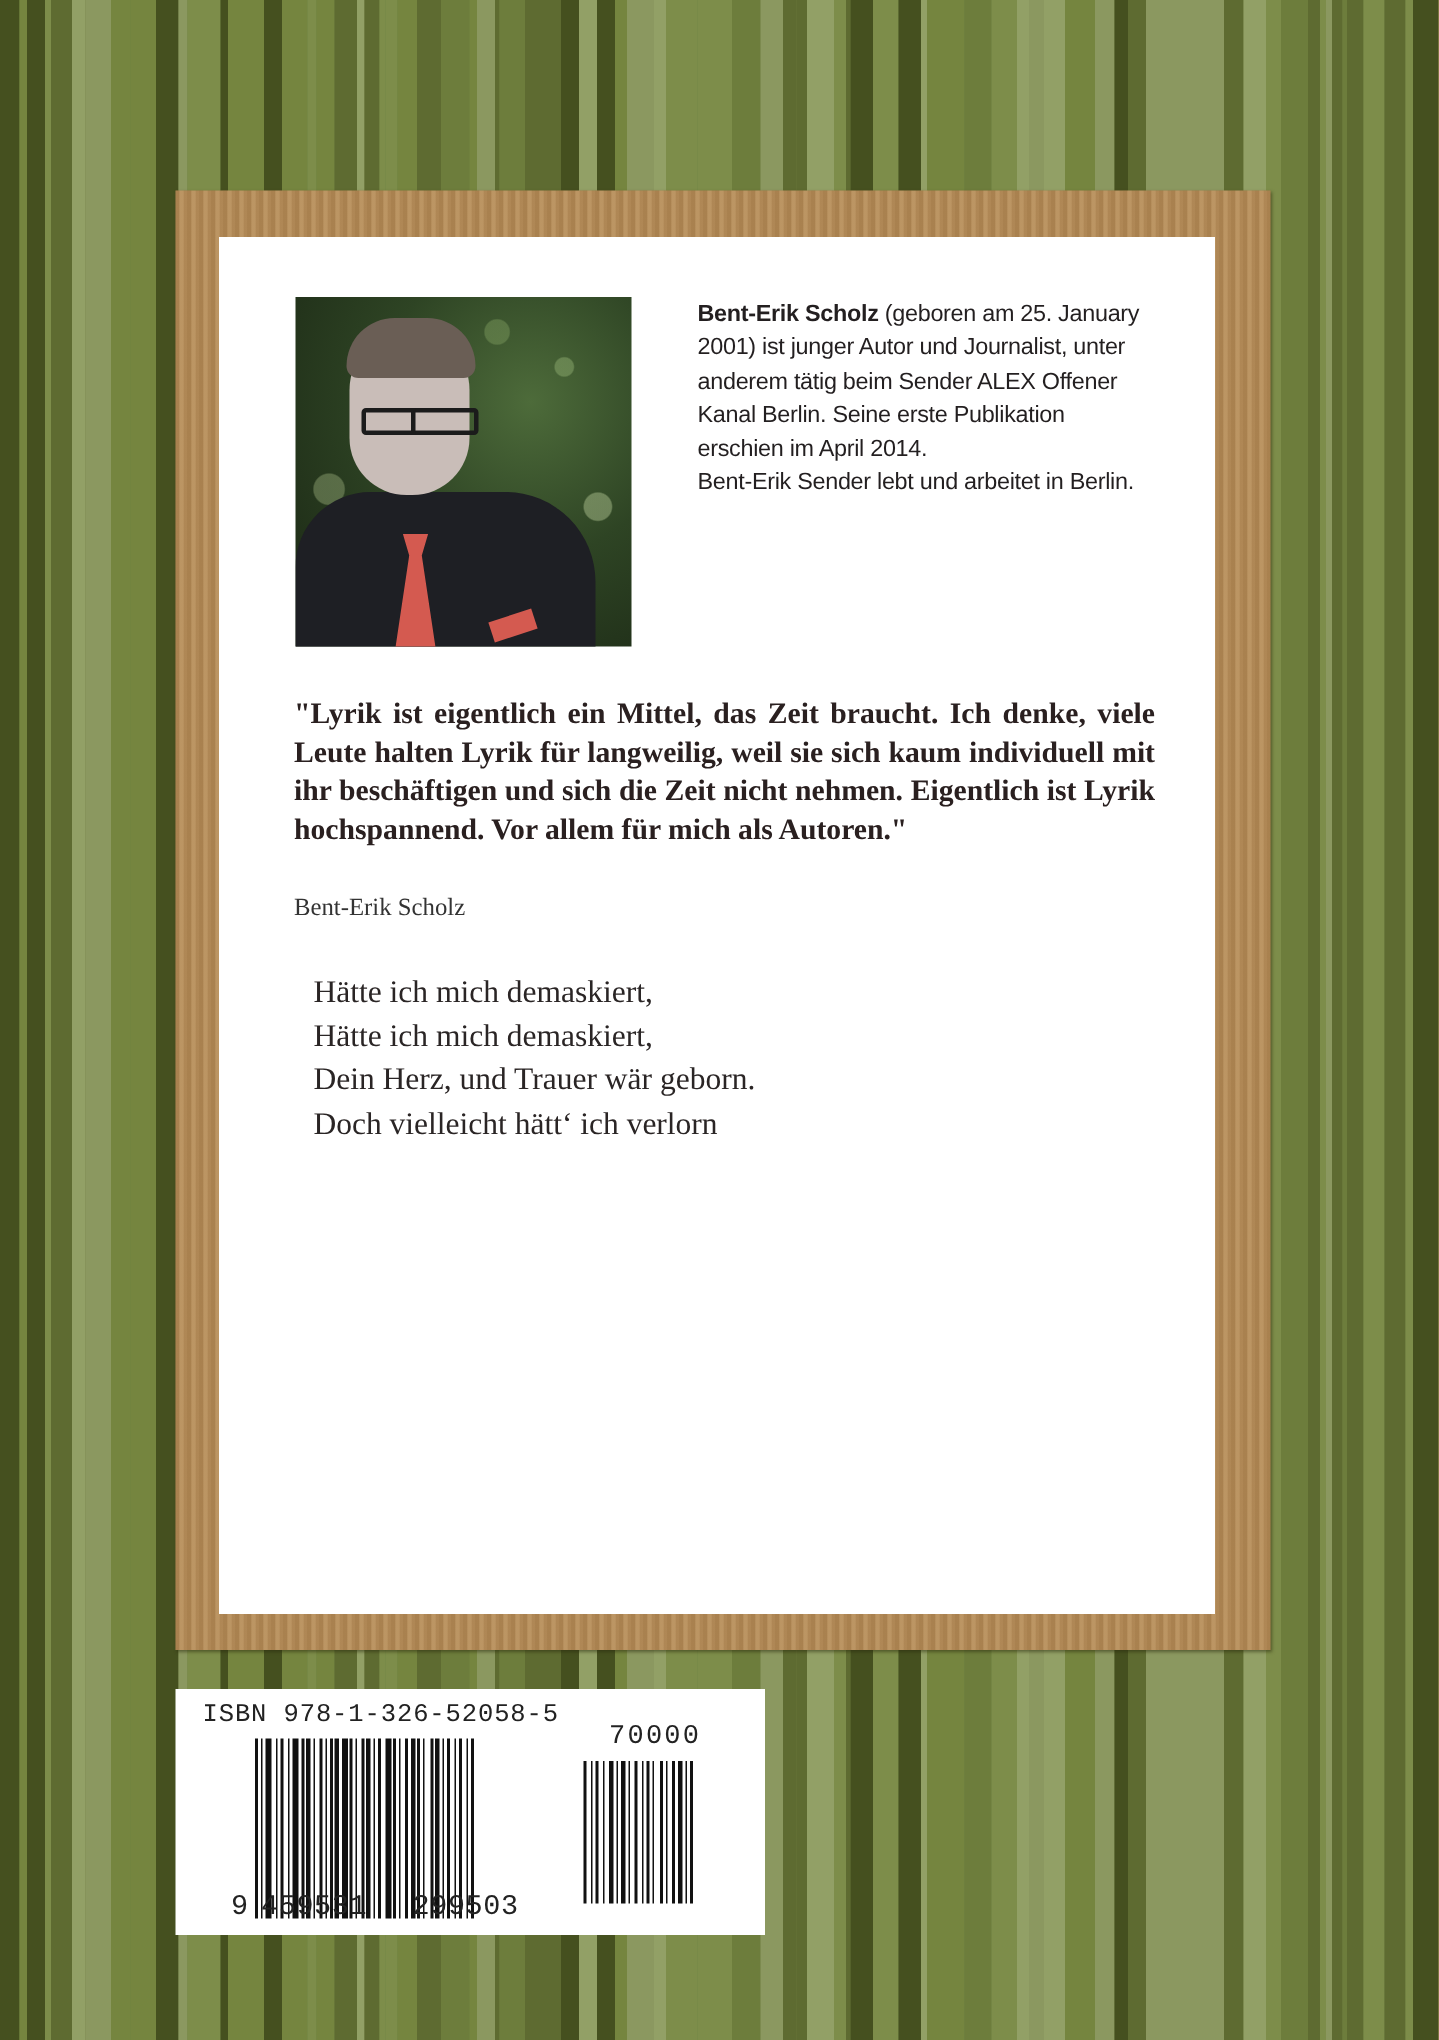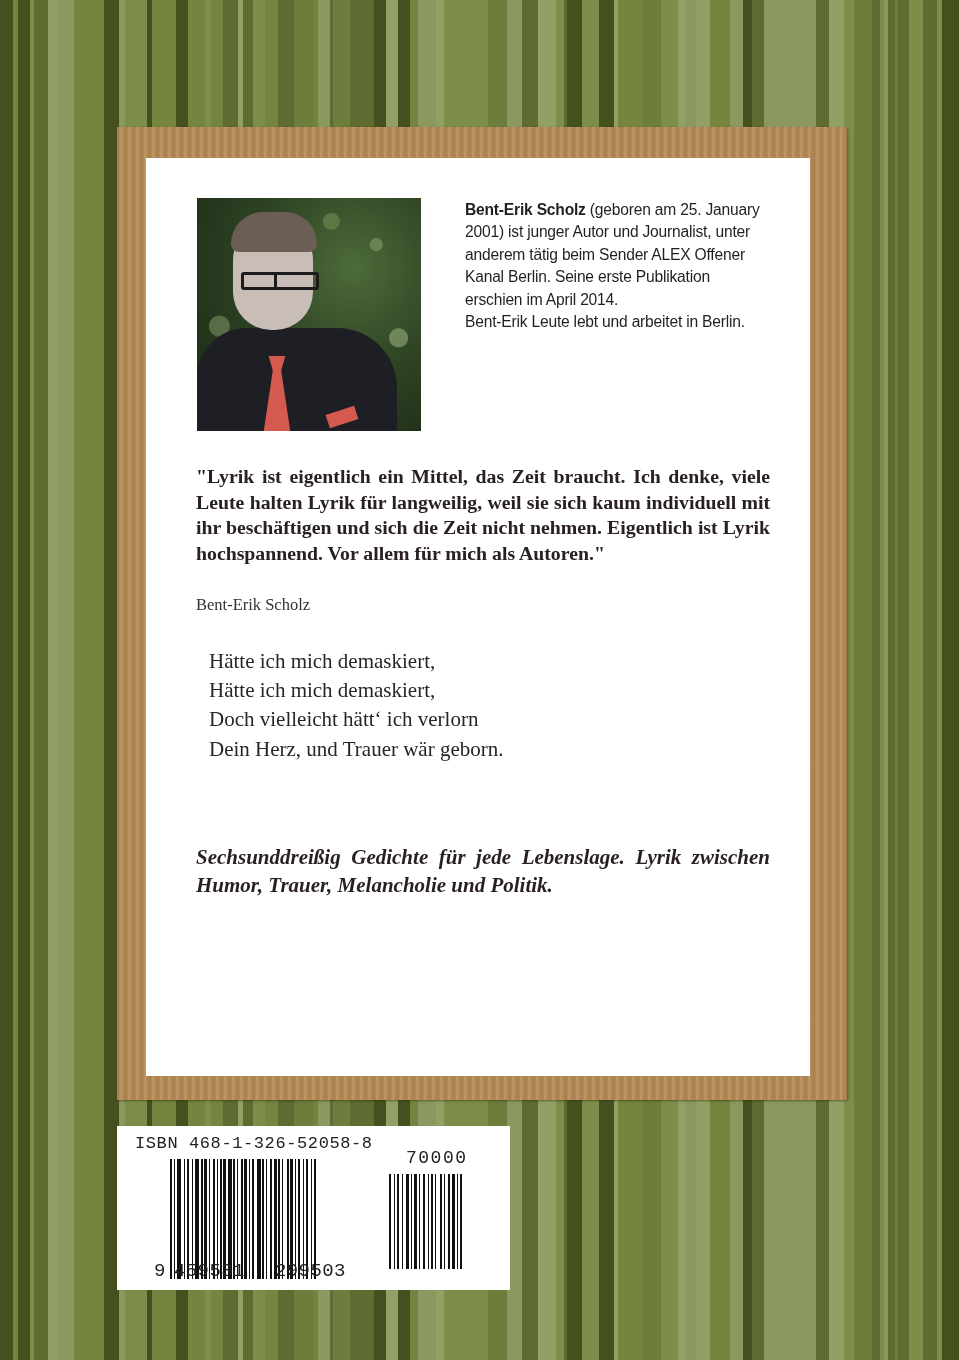--- a/index.html
+++ b/index.html
@@ -205,39 +205,38 @@
       <div class="suit"></div>
       <div class="head"></div>
       <div class="hair"></div>
       <div class="glasses"></div>
       <div class="tie"></div>
       <div class="pocket"></div>
     </div>
 
     <div class="bio">
       <b>Bent-Erik Scholz</b><span> (geboren am 25. January 2001) ist junger Autor und Journalist, unter anderem tätig beim Sender ALEX Offener Kanal Berlin. Seine erste Publikation erschien im April 2014.</span><br>
-      <span>Bent-Erik Leute lebt und arbeitet in Berlin.</span>
+      <span>Bent-Erik Sender lebt und arbeitet in Berlin.</span>
     </div>
 
     <div class="quote">"Lyrik ist eigentlich ein Mittel, das Zeit braucht. Ich denke, viele Leute halten Lyrik für langweilig, weil sie sich kaum individuell mit ihr beschäftigen und sich die Zeit nicht nehmen. Eigentlich ist Lyrik hochspannend. Vor allem für mich als Autoren."</div>
     <div class="quote-author">Bent-Erik Scholz</div>
 
     <div class="poem">
       <div>Hätte ich mich demaskiert,</div>
       <div>Hätte ich mich demaskiert,</div>
+      <div>Dein Herz, und Trauer wär geborn.</div>
       <div>Doch vielleicht hätt‘ ich verlorn</div>
-      <div>Dein Herz, und Trauer wär geborn.</div>
-    </div>
-
-    <div class="tagline">Sechsunddreißig Gedichte für jede Lebenslage. Lyrik zwischen Humor, Trauer, Melancholie und Politik.</div>
+    </div>
+
   </div>
 </div>
 
 <div class="barcode-box">
-  <div class="isbn-text">ISBN 468-1-326-52058-8</div>
+  <div class="isbn-text">ISBN 978-1-326-52058-5</div>
   <div class="addon-text">70000</div>
   <div class="bars" id="main-bars" style="left:53px; top:33px; width:198px; height:120px;">
       <span style="width: 2px; background: rgb(17, 17, 17);"></span>
       <span style="width: 2px; background: transparent;"></span>
       <span style="width: 1px; background: rgb(17, 17, 17);"></span>
       <span style="width: 2px; background: transparent;"></span>
       <span style="width: 4px; background: rgb(17, 17, 17);"></span>
       <span style="width: 3px; background: transparent;"></span>
       <span style="width: 1px; background: rgb(17, 17, 17);"></span>
       <span style="width: 2px; background: transparent;"></span>

